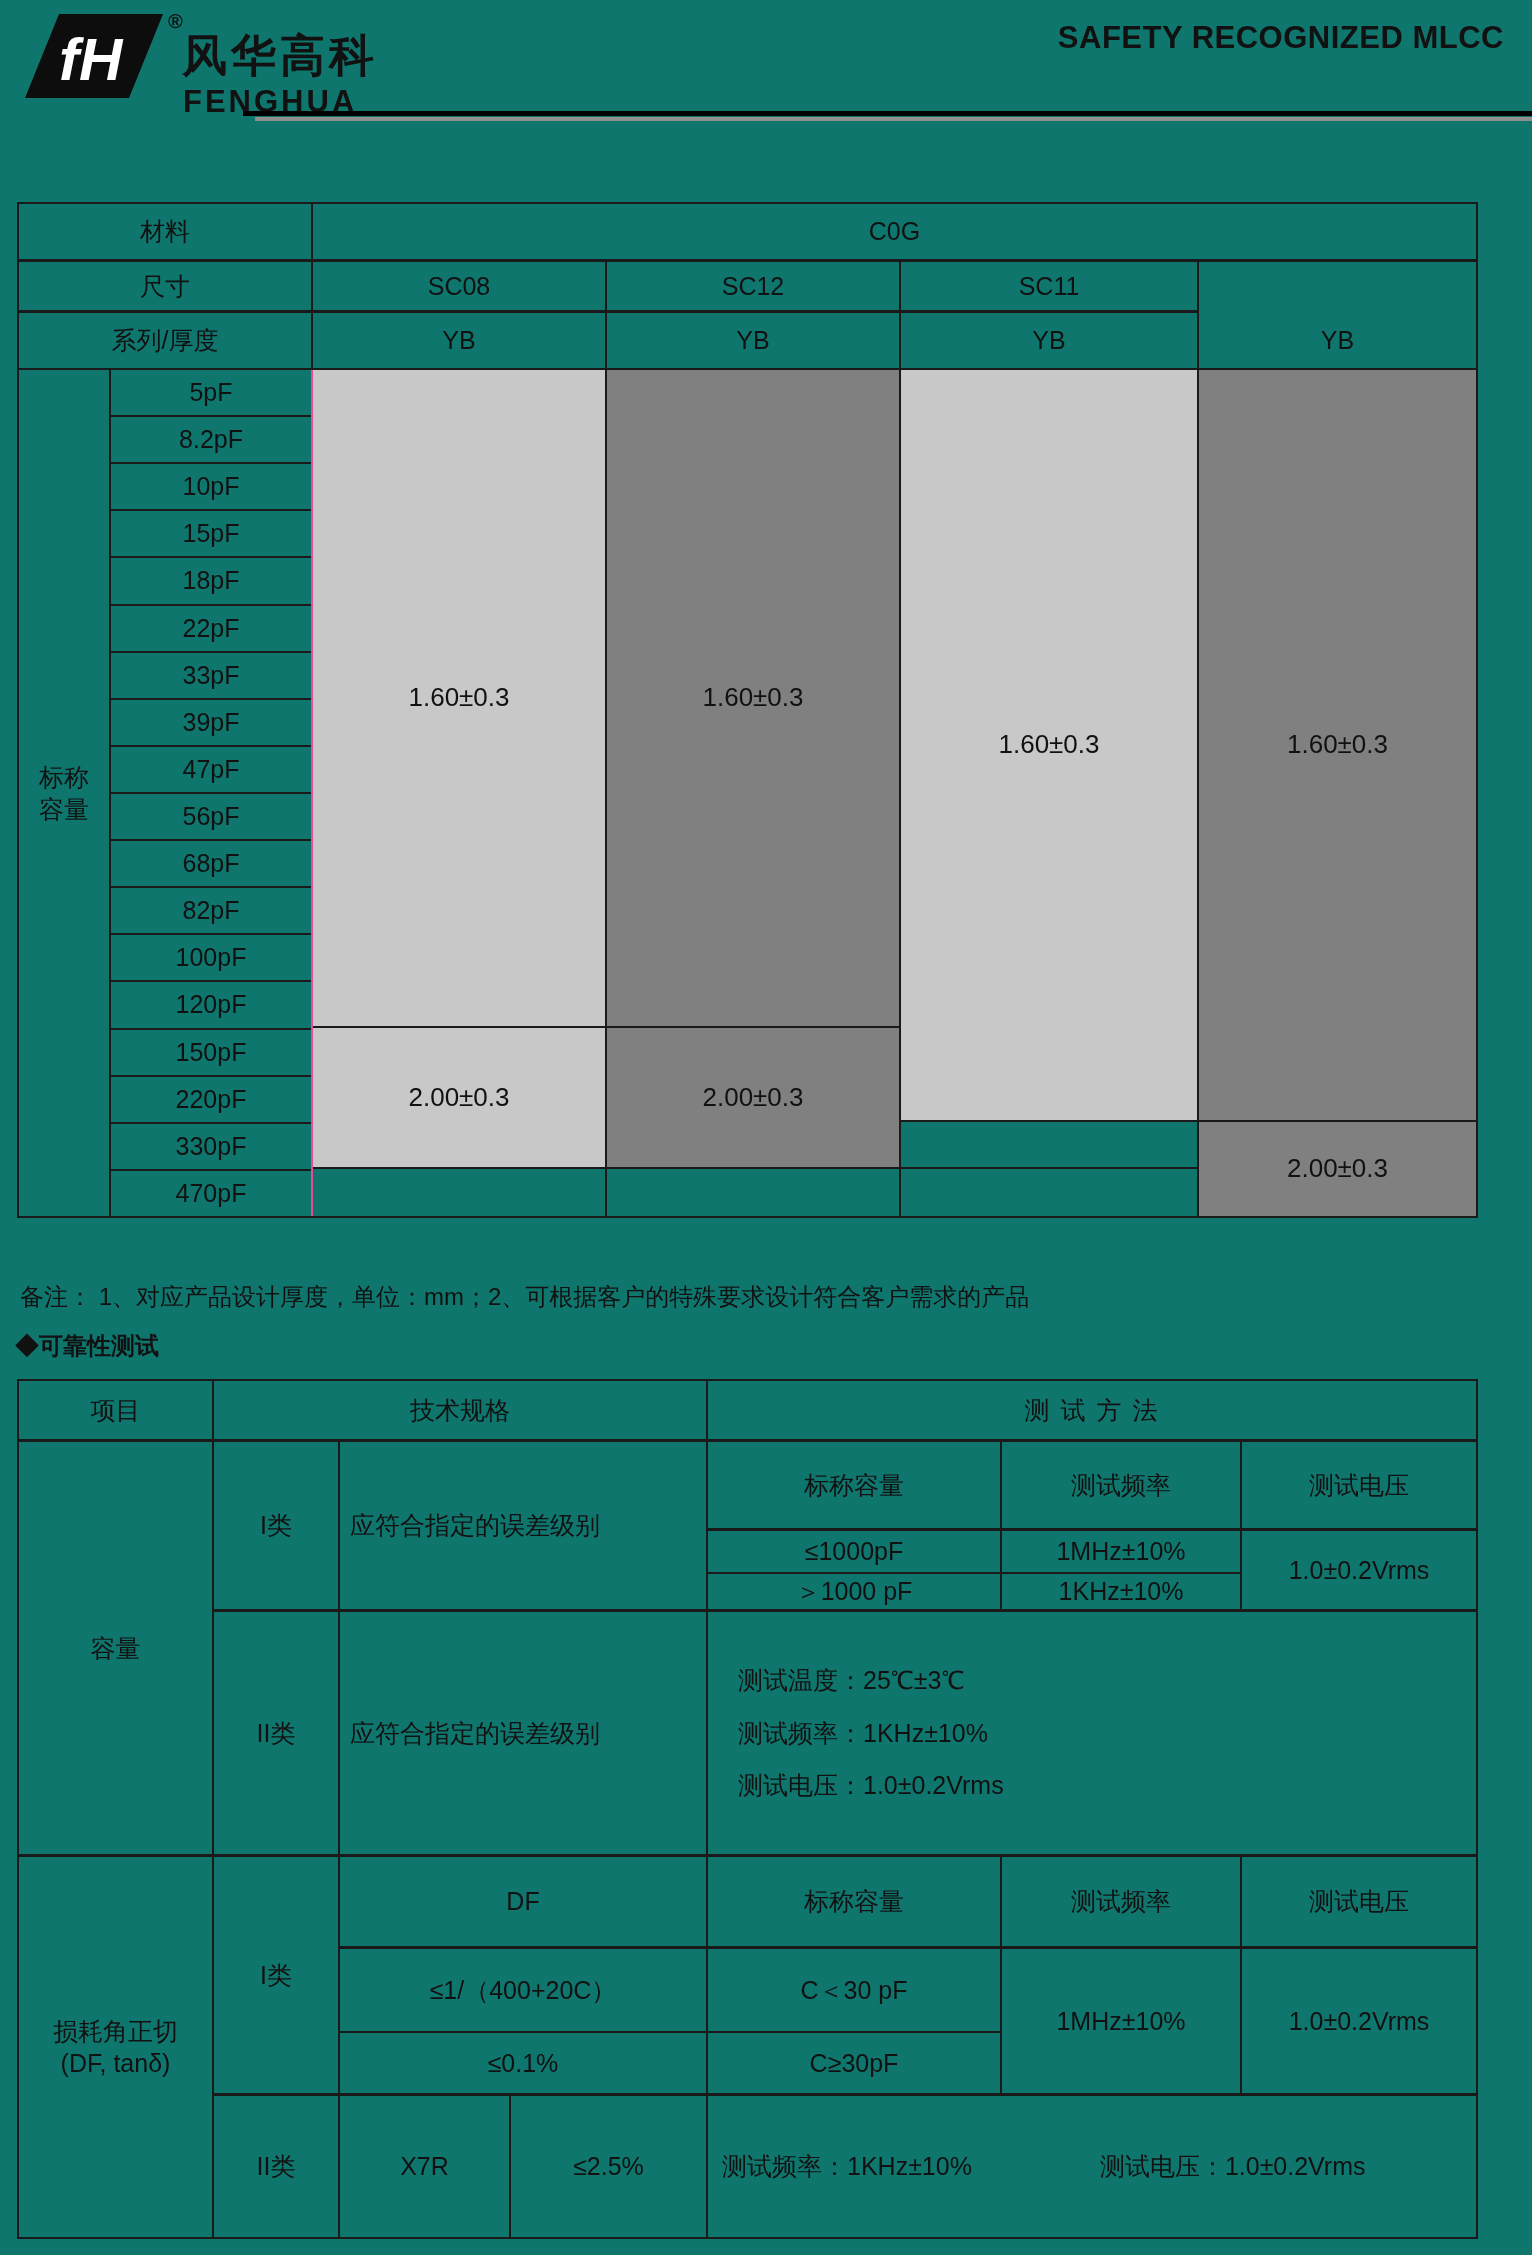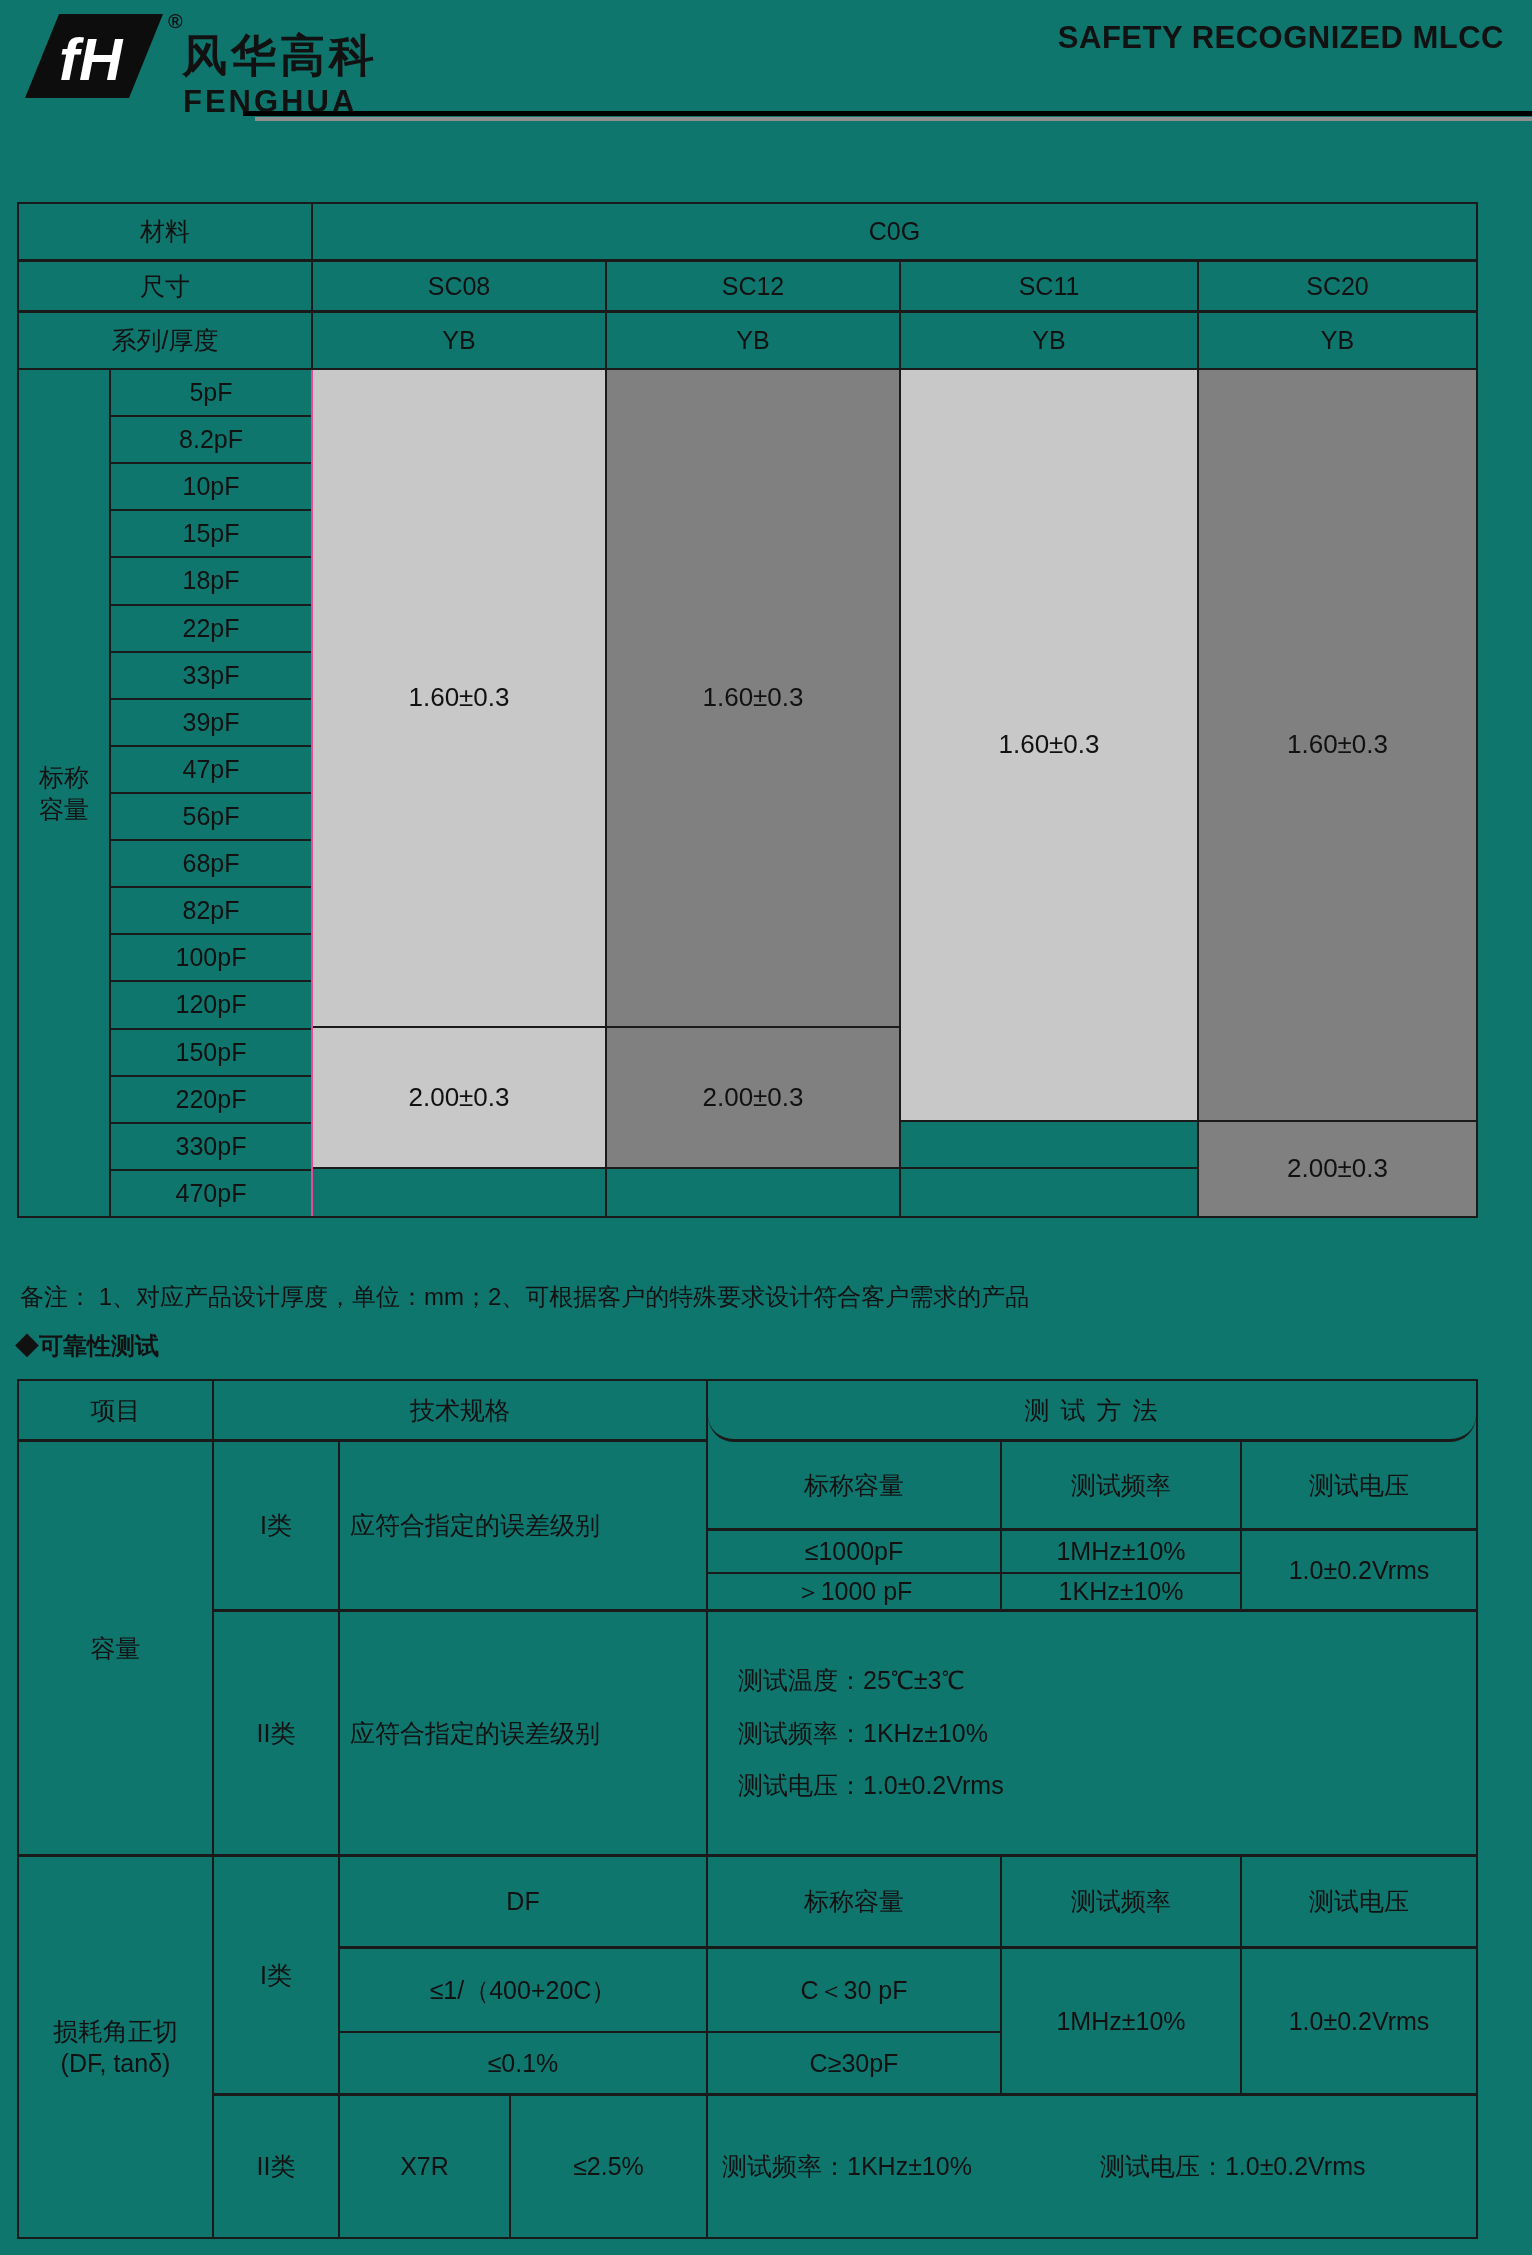--- a/index.html
+++ b/index.html
@@ -52,21 +52,21 @@
   
   .note{position:absolute;left:20px;top:1281px;font-size:24px;margin:0;}
   .sec-heading{position:absolute;left:15px;top:1330px;font-size:24px;font-weight:bold;margin:0;}
 
   
   .t2{position:absolute;left:17px;top:1379px;width:1457px;height:856px;
       display:grid;border:2px solid #1a1a1a;box-sizing:content-box;
       grid-template-columns:195px 126px 171px 197px 294px 240px 234px;
       grid-template-rows:61px 89px 43px 38px 245px 92px 84px 63px 141px;}
   .a2-h-item{grid-area:1/1/2/2}.a2-h-spec{grid-area:1/2/2/5}.a2-h-method{grid-area:1/5/2/8}
-  .a2-h-method{letter-spacing:2px;border-radius:26px;}
+  .a2-h-method{letter-spacing:2px;}
   .a2-cap-item{grid-area:2/1/6/2}
   .a2-cap-c1{grid-area:2/2/5/3}
   .a2-cap-c1spec{grid-area:2/3/5/5}
   .a2-cap-mh0{grid-area:2/5/3/6}.a2-cap-mh1{grid-area:2/6/3/7}.a2-cap-mh2{grid-area:2/7/3/8}
   .a2-cap-r1a{grid-area:3/5/4/6}.a2-cap-r1b{grid-area:3/6/4/7}
   .a2-cap-volt{grid-area:3/7/5/8}
   .a2-cap-r2a{grid-area:4/5/5/6}.a2-cap-r2b{grid-area:4/6/5/7}
   .a2-cap-c2{grid-area:5/2/6/3}
   .a2-cap-c2spec{grid-area:5/3/6/5}
   .a2-cap-c2meth{grid-area:5/5/6/8;flex-direction:column;align-items:flex-start;
@@ -101,21 +101,20 @@
   <div class="rule-gray"></div>
 
   <div class="t1">
     <div class="cell a-mat-l bb3">材料</div>
     <div class="cell a-mat-v bb3 nbr">C0G</div>
 
     <div class="cell a-size-l bb3">尺寸</div>
     <div class="cell a-size-0 bb3">SC08</div>
     <div class="cell a-size-1 bb3">SC12</div>
     <div class="cell a-size-2 bb3">SC11</div>
-    <div class="cell a-size-3 bb3 nbr">SC20</div>
 
     <div class="cell a-ser-l">系列/厚度</div>
     <div class="cell a-ser-0">YB</div>
     <div class="cell a-ser-1">YB</div>
     <div class="cell a-ser-2">YB</div>
     <div class="cell a-ser-3 nbr">YB</div>
 
     <div class="cell a-cap-l nbb">
       <span>标称容量</span>
     </div>

